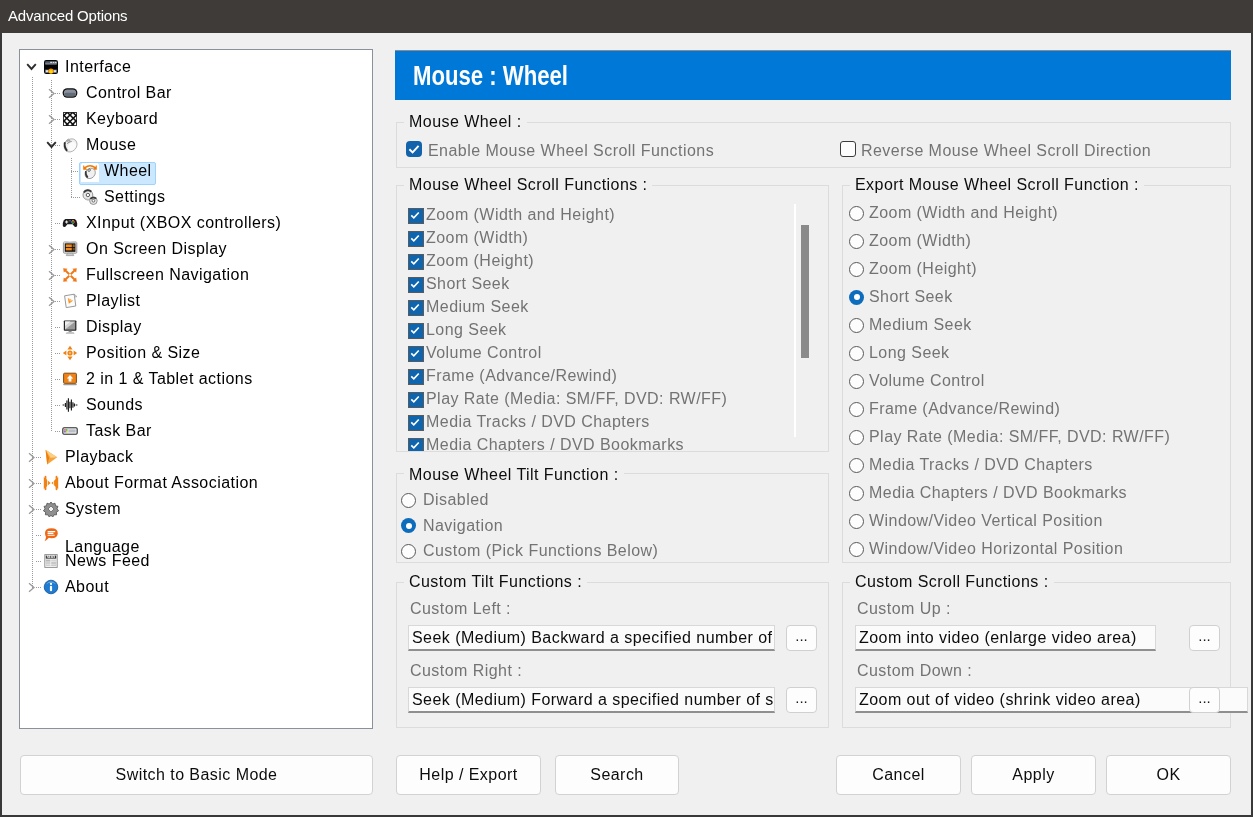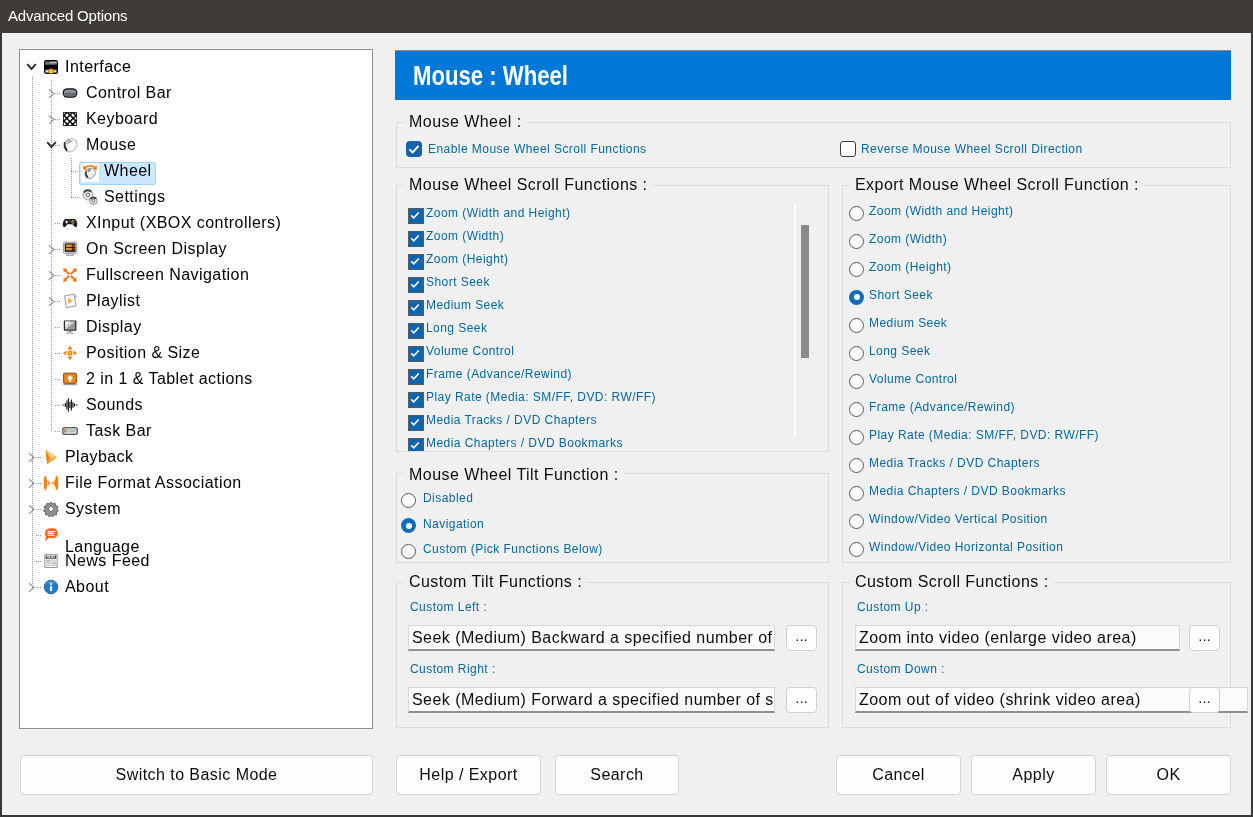--- a/index.html
+++ b/index.html
@@ -9,21 +9,21 @@
 .titlebar { position:absolute; left:0; top:0; width:1253px; height:33px; background:#3e3b38; }
 .titlebar span { position:absolute; left:8px; top:7px; color:#fff; font-size:15px; letter-spacing:-0.2px; }
 .frame { position:absolute; left:0; top:33px; width:1253px; height:784px;
          border-left:2px solid #393939; border-right:2px solid #393939; border-bottom:2px solid #393939; box-sizing:border-box; }
 .tree { position:absolute; left:19px; top:49px; width:354px; height:680px; background:#fff; border:1px solid #8a919b; box-sizing:border-box; }
 .tl { font-size:16px; letter-spacing:0.45px; color:#000; white-space:nowrap; }
 .vdot { width:1px; background-image:repeating-linear-gradient(to bottom,#9a9a9a 0,#9a9a9a 1px,transparent 1px,transparent 2px); }
 .hdot { height:1px; background-image:repeating-linear-gradient(to right,#9a9a9a 0,#9a9a9a 1px,transparent 1px,transparent 2px); }
 .grp { border:1px solid #dcdcdc; box-sizing:border-box; }
 .glabel { font-size:16px; letter-spacing:0.45px; color:#0c0c0c; background:#f0f0f0; padding:0 5px; white-space:nowrap; }
-.lbl { font-size:12px; letter-spacing:0.45px; color:#0369a1; white-space:nowrap; }
+.lbl { font-size:16px; letter-spacing:0.45px; color:#737373; white-space:nowrap; }
 .fld { height:26px; background:#fbfbfb; border:1px solid #d8d8d8; border-bottom:2px solid #8f8f8f;
        box-sizing:border-box; font-size:16px; letter-spacing:0.45px; color:#0c0c0c; line-height:24px; padding-left:3px;
        white-space:nowrap; overflow:hidden; }
 .dbtn { width:31px; height:26px; background:#fdfdfd; border:1px solid #d0d0d0; border-radius:4px;
         box-sizing:border-box; text-align:center; font-size:15px; color:#1a1a1a; line-height:20px; }
 .pbtn { top:755px; height:40px; background:#fdfdfd; border:1px solid #d2d2d2; border-radius:4px;
         box-sizing:border-box; text-align:center; font-size:16px; letter-spacing:0.45px; color:#0c0c0c; line-height:38px; }
 </style>
 </head>
 <body>
@@ -223,21 +223,21 @@
       <g fill="#f08214">
         <path d="M0.8 2 L7.6 8 L0.8 14 Z"></path>
         <path d="M15.2 2 L8.4 8 L15.2 14 Z"></path>
         <rect x="1.6" y="0.8" width="1.8" height="14.4" rx="0.9"></rect>
         <rect x="12.6" y="0.8" width="1.8" height="14.4" rx="0.9"></rect>
       </g>
       <g stroke="#fff" stroke-width="0.8" fill="none">
         <path d="M4.6 1.8 L4.6 14.2 M10.6 1.8 L10.6 14.2"></path>
       </g>
     </svg></div>
-<div class="abs tl" style="left:65px;top:474px">File Format Association</div>
+<div class="abs tl" style="left:65px;top:474px">About Format Association</div>
 <div class="abs hdot" style="left:36px;top:509px;width:6px"></div>
 <svg class="abs" style="left:27.0px;top:503.5px" width="9" height="11" viewBox="0 0 9 11">
     <path d="M2 1.2 L7 5.5 L2 9.8" fill="none" stroke="#9b9b9b" stroke-width="1.3"></path>
   </svg>
 <div class="abs" style="left:43px;top:501px;width:16px;height:16px"><svg width="16" height="16" viewBox="0 0 16 16">
       <path d="M8 1 L9.6 3 L12 2.2 L12.6 4.8 L15 5.4 L14 7.8 L15.6 9.8 L13.4 11.2 L13.6 13.8 L11 13.8 L9.8 16 L8 14.4 L6.2 16 L5 13.8 L2.4 13.8 L2.6 11.2 L0.4 9.8 L2 7.8 L1 5.4 L3.4 4.8 L4 2.2 L6.4 3 Z" fill="#8f8f8f" stroke="#4f4f4f" stroke-width="0.8"></path>
       <path d="M8 5 L11 8 L8 11 L5 8 Z" fill="#f2f2f2" stroke="#5a5a5a" stroke-width="0.7"></path>
     </svg></div>
 <div class="abs tl" style="left:65px;top:500px">System</div>
 <div class="abs hdot" style="left:36px;top:535px;width:6px"></div>
@@ -396,21 +396,21 @@
 <div class="abs glabel" style="left:404px;top:573px">Custom Tilt Functions :</div>
 <div class="abs lbl" style="left:410px;top:600px">Custom Left :</div>
 <div class="abs fld" style="left:408px;top:625px;width:367px">Seek (Medium) Backward a specified number of</div>
 <div class="abs dbtn" style="left:786px;top:625px">...</div>
 <div class="abs lbl" style="left:410px;top:662px">Custom Right :</div>
 <div class="abs fld" style="left:408px;top:687px;width:367px">Seek (Medium) Forward a specified number of s</div>
 <div class="abs dbtn" style="left:786px;top:687px">...</div>
 <div class="abs grp" style="left:842px;top:582px;width:389px;height:146px"></div>
 <div class="abs glabel" style="left:850px;top:573px">Custom Scroll Functions :</div>
 <div class="abs lbl" style="left:857px;top:600px">Custom Up :</div>
-<div class="abs fld" style="left:855px;top:625px;width:325px">Zoom into video (enlarge video area)</div>
+<div class="abs fld" style="left:855px;top:625px;width:301px">Zoom into video (enlarge video area)</div>
 <div class="abs dbtn" style="left:1189px;top:625px">...</div>
 <div class="abs lbl" style="left:857px;top:662px">Custom Down :</div>
 <div class="abs fld" style="left:855px;top:687px;width:393px">Zoom out of video (shrink video area)</div>
 <div class="abs dbtn" style="left:1189px;top:687px">...</div>
 <div class="abs pbtn" style="left:20px;width:353px">Switch to Basic Mode</div>
 <div class="abs pbtn" style="left:396px;width:145px">Help / Export</div>
 <div class="abs pbtn" style="left:555px;width:124px">Search</div>
 <div class="abs pbtn" style="left:836px;width:125px">Cancel</div>
 <div class="abs pbtn" style="left:971px;width:125px">Apply</div>
 <div class="abs pbtn" style="left:1106px;width:125px">OK</div>

